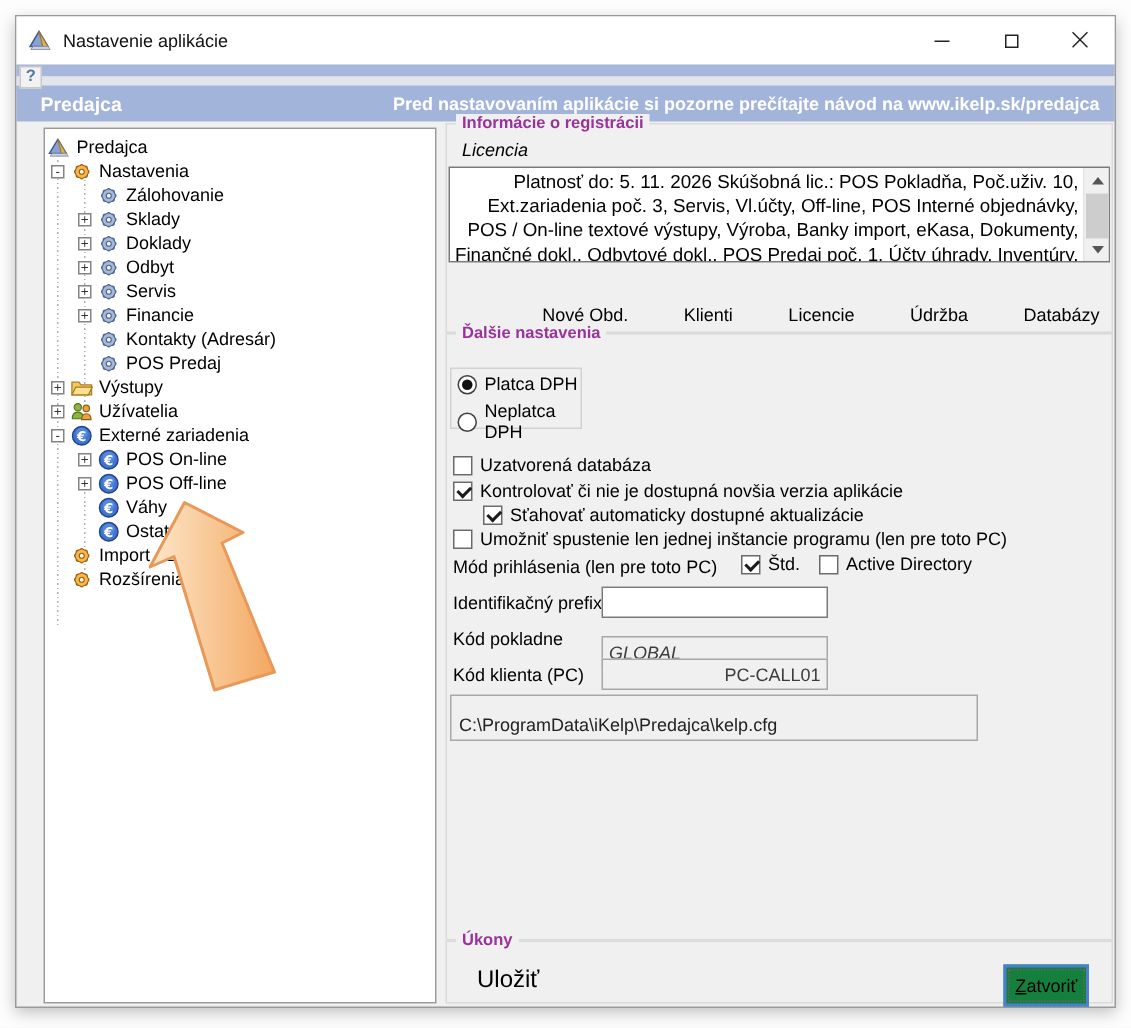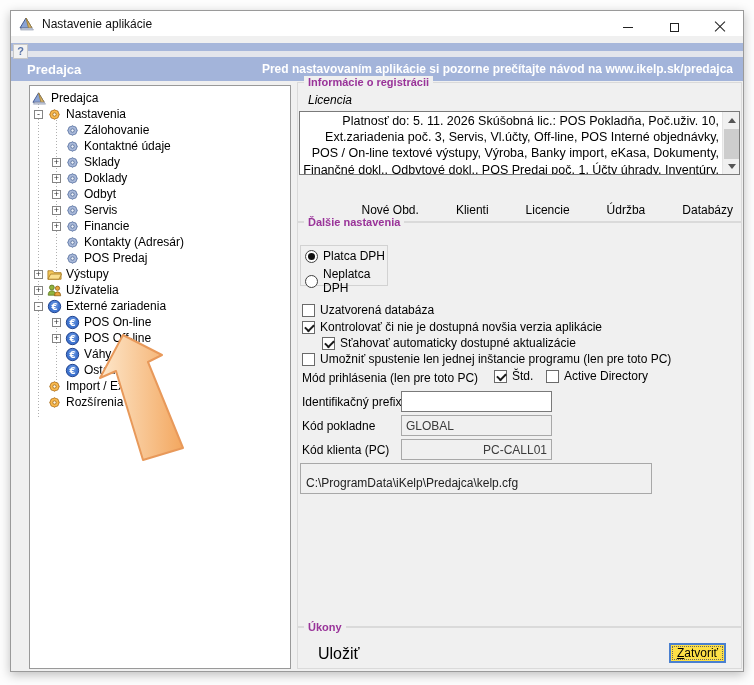--- a/index.html
+++ b/index.html
@@ -1,21 +1,21 @@
 <!DOCTYPE html>
 <html><head>
 <meta charset="utf-8">
 <style>
   * { margin:0; padding:0; box-sizing:border-box; }
   html,body { width:754px; height:685px; background:#fdfdfd; font-family:"Liberation Sans", sans-serif; }
   .window { position:absolute; left:10px; top:10px; width:734px; height:662px; background:#f0f0f0;
             border:1px solid #9a9a9a; box-shadow:0 3px 10px rgba(0,0,0,.25); }
 
   
-  .titlebar { position:absolute; left:0; top:0; width:100%; height:25px; background:#ffffff; display:flex; align-items:center; }
+  .titlebar { position:absolute; left:0; top:0; width:100%; height:32px; background:#ffffff; display:flex; align-items:center; }
   .titlebar .appicon { width:16px; height:16px; margin-left:8px; }
   .titlebar .title { font-size:12px; color:#111; margin-left:7px; }
   .win-controls { position:absolute; right:0; top:0; height:32px; display:flex; }
   .win-btn { width:46px; height:32px; display:flex; align-items:center; justify-content:center; position:relative; }
   .glyph-min { width:10px; height:0; border-top:1px solid #222; display:block; }
   .glyph-max { width:9px; height:9px; border:1px solid #222; display:block; }
   .glyph-close { width:12px; height:12px; position:relative; display:block; }
   .glyph-close::before, .glyph-close::after { content:""; position:absolute; left:-1px; top:5px; width:14px; height:1px; background:#222; }
   .glyph-close::before { transform:rotate(45deg); } .glyph-close::after { transform:rotate(-45deg); }
 
@@ -75,21 +75,21 @@
   .cb-row .txt, .radio-row .txt { margin-left:5px; }
 
   .input { position:absolute; left:103px; width:151px; height:21px; border:1px solid #7a7a7a; background:#fff;
            font-family:"Liberation Sans", sans-serif; font-size:12px; padding:0 4px; color:#000; }
   .input.disabled { background:#f0f0f0; border:1px solid #a8a8a8; color:#3c3c3c; }
   .path-box { position:absolute; left:2px; top:240px; width:352px; height:31px; border:1px solid #a8a8a8; background:#f0f0f0;
               font-size:12px; color:#222; padding:12px 5px; }
 
   
   .save-label { position:absolute; left:20px; top:17px; font-size:16px; }
-  .close-btn { position:absolute; left:371px; top:15px; width:57px; height:20px; background:#fde047;
+  .close-btn { position:absolute; left:371px; top:15px; width:57px; height:28px; background:#15803d;
                border:2px solid #4a80d0; font-family:"Liberation Sans", sans-serif; font-size:12px; color:#000;
                display:flex; align-items:center; justify-content:center; }
   .close-btn::first-letter { text-decoration:underline; }
   .close-btn .focus-rect { position:absolute; inset:1px; border:1px dotted #666; pointer-events:none; }
   .close-btn-label::first-letter { text-decoration:underline; }
 
   
   .arrow-overlay { position:absolute; left:88px; top:323px; width:122px; height:134px; z-index:10; }
 
   svg.defs { position:absolute; width:0; height:0; }
@@ -181,27 +181,20 @@
       <span class="tlabel">Nastavenia</span>
     </div>
     <div class="tree-row lvl2">
       <span class="expander"></span>
       <svg class="ticon">
           <use href="#gear-blue-icon"></use>
         </svg>
       <span class="tlabel">Zálohovanie</span>
     </div>
     <div class="tree-row lvl2">
-      <span class="expander"></span>
-      <svg class="ticon">
-          <use href="#gear-blue-icon"></use>
-        </svg>
-      <span class="tlabel">Kontaktné údaje</span>
-    </div>
-    <div class="tree-row lvl2">
       <span class="expander">+</span>
       <svg class="ticon">
           <use href="#gear-blue-icon"></use>
         </svg>
       <span class="tlabel">Sklady</span>
     </div>
     <div class="tree-row lvl2">
       <span class="expander">+</span>
       <svg class="ticon">
           <use href="#gear-blue-icon"></use>
@@ -380,21 +373,21 @@
     </div>
     <div class="cb-row" style="left:248px; top:146px;">
       <span class="cb"></span>
       <span class="txt">Active Directory</span>
     </div>
 
     <span class="lbl" style="left:4px; top:172px;">Identifikačný prefix</span>
     <input class="input" style="top: 168px;" value="">
 
     <span class="lbl" style="left:4px; top:196px;">Kód pokladne</span>
-    <input class="input disabled" style="top: 192px;" value="GLOBAL">
+    <input class="input disabled" style="top: 201px; font-style: italic;" value="GLOBAL">
 
     <span class="lbl" style="left:4px; top:220px;">Kód klienta (PC)</span>
     <input class="input disabled" style="top: 216px; text-align: right;" value="PC-CALL01">
 
     <div class="path-box">C:\ProgramData\iKelp\Predajca\kelp.cfg</div>
   </div>
 
   <div class="fieldset" id="fs-ukony">
     <span class="fs-caption">Úkony</span>
     <span class="save-label">Uložiť</span>

